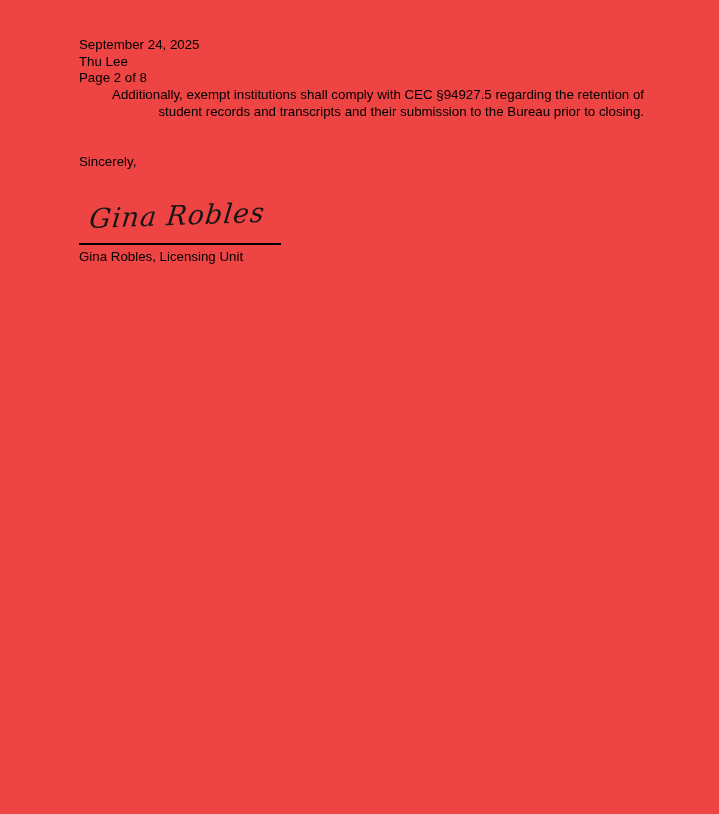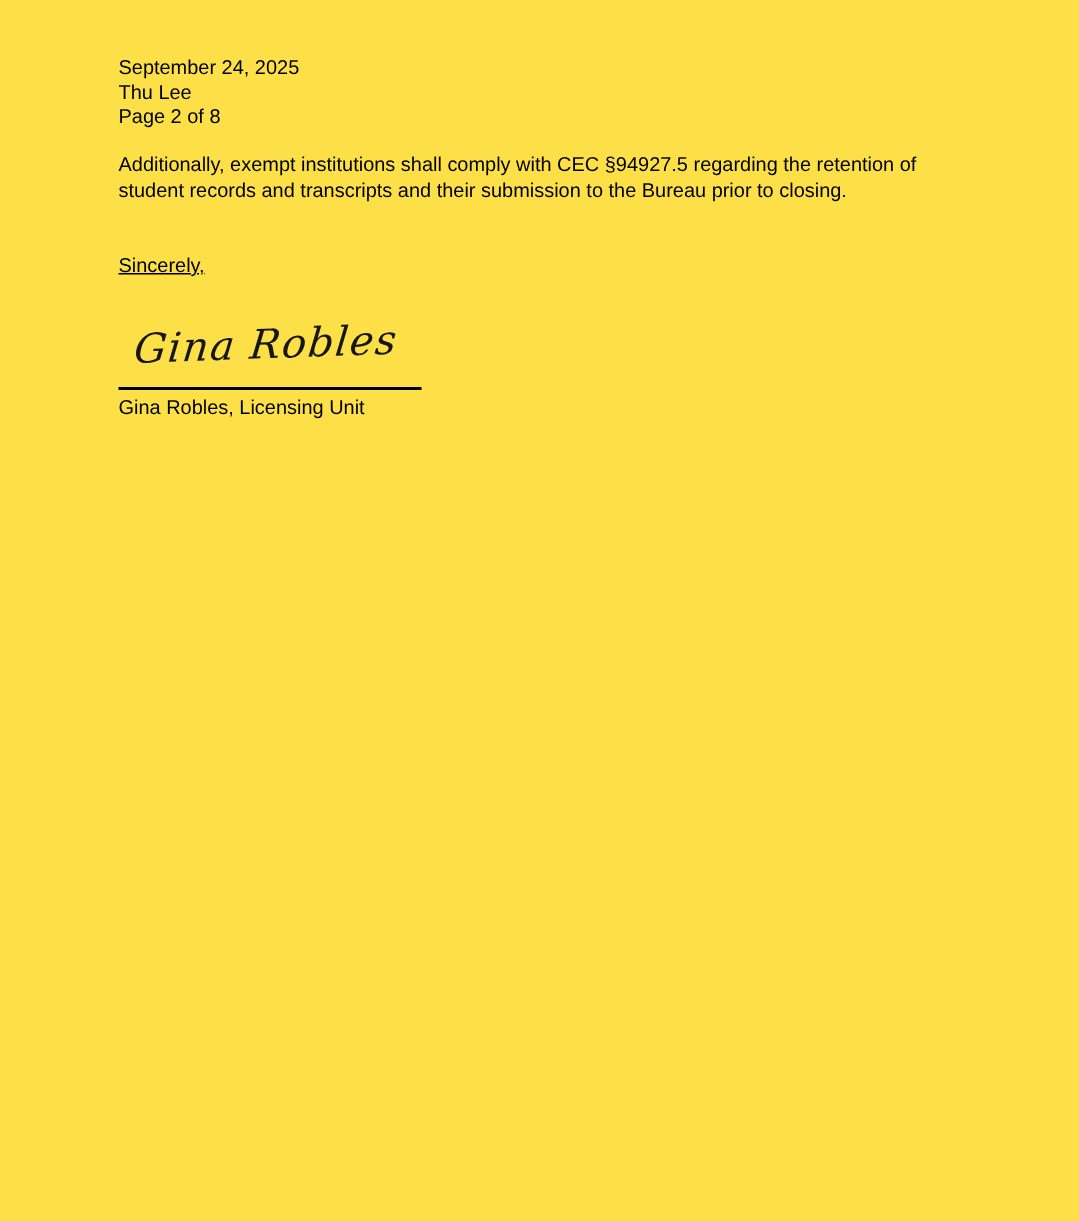--- a/index.html
+++ b/index.html
@@ -4,39 +4,39 @@
 <style>
   html, body {
     margin: 0;
     padding: 0;
     background: #ffffff;
   }
   .document-page {
     position: relative;
     width: 719px;
     height: 814px;
-    background: #fde047;
+    background: #ef4444;
     box-sizing: border-box;
     padding: 37px 75px 0 79px;
     font-family: "Liberation Sans", sans-serif;
     font-size: 13.3px;
     line-height: 16.7px;
     color: #000000;
     overflow: hidden;
   }
   .header-block div {
     white-space: nowrap;
   }
   .para {
-    margin: 15px 0 0 0;
+    margin: 0 0 0 0;
     max-width: 566px;
+    text-align: right;
   }
   .valediction {
     margin-top: 33.4px;
-    text-decoration: underline;
   }
   .signature-script {
     margin-top: 28px;
     margin-left: 8px;
     height: 44px;
     font-family: "DejaVu Serif", serif;
     font-style: italic;
     font-size: 27px;
     line-height: 40px;
     letter-spacing: 1px;

